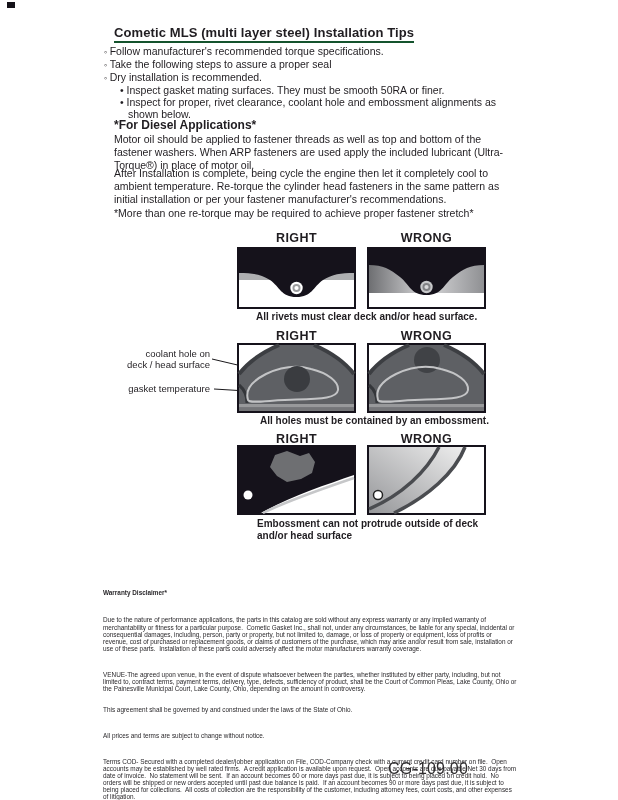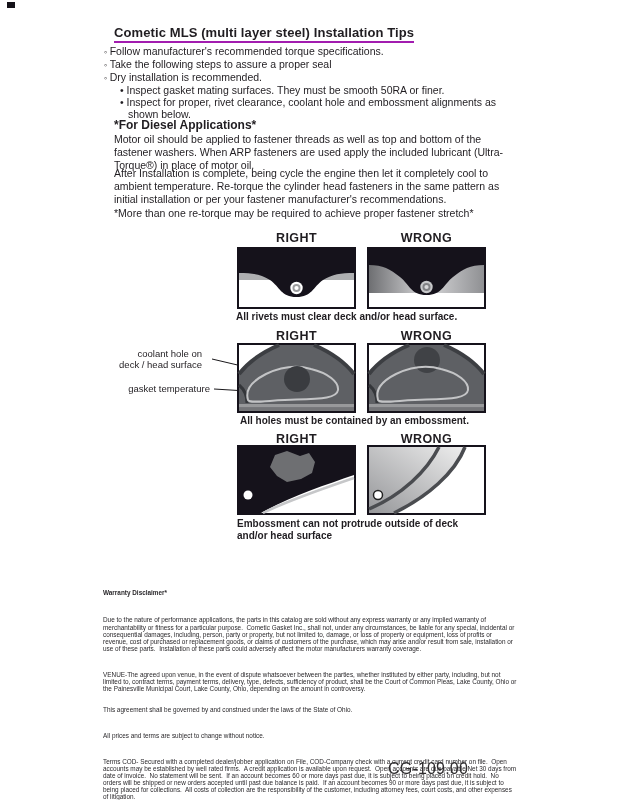--- a/index.html
+++ b/index.html
@@ -2,35 +2,35 @@
 <html><head>
 <meta charset="utf-8">
 <style>
   html,body { margin:0; padding:0; background:#ffffff; }
   .page { position:relative; width:618px; height:800px; background:#fff;
           font-family:"Liberation Sans", sans-serif; color:#201d21; overflow:hidden; }
   .abs { position:absolute; }
   .corner-mark { left:7px; top:2px; width:8px; height:6px; background:#141118; }
 
   .title { left:114px; top:25px; font-size:13px; font-weight:bold;
-           border-bottom:2px solid #a21caf; padding-bottom:1px; letter-spacing:0.1px; }
+           border-bottom:2px solid #14532d; padding-bottom:1px; letter-spacing:0.1px; }
 
   .bullets { left:104px; top:45px; width:425px; font-size:10.5px; line-height:12.1px; }
   .b  { padding-left:10px; text-indent:-10px; }
   .b::before  { content:"\25E6\00a0"; font-size:9px; }
   .sb { padding-left:24px; text-indent:-8px; }
   .sb::before { content:"\2022\00a0"; }
 
   .h2 { left:114px; top:118px; font-size:12px; font-weight:bold; }
   .para { font-size:10.5px; line-height:13px; width:400px; left:114px; white-space:pre-wrap; }
 
   .dg-head { width:119px; text-align:center; font-size:12.5px; font-weight:bold; letter-spacing:0.4px; }
   .panel { width:119px; height:62px; }
   .panel svg { display:block; width:100%; height:100%; }
-  .caption { font-size:10px; font-weight:bold; white-space:pre-wrap; }
+  .caption { font-size:10px; font-weight:bold; white-space:pre-wrap;margin-left:20px; }
   .dlabel { width:122px; text-align:right; font-size:9.5px; line-height:10.5px; }
 
   .legal { left:103px; top:575px; width:414px; font-size:6.4px; line-height:7.1px;
            color:#2a282b; white-space:pre-wrap; }
   .legal .lhead { font-weight:bold; margin-bottom:6px; }
   .legal .lp { margin:0 0 4.5px 0; }
   .legal .tight { margin-bottom:0; }
 
   .code { left:388px; top:760px; font-size:16px; color:#2e2c2e; letter-spacing:0.2px; }
 </style>
@@ -85,21 +85,21 @@
       <circle cx="59.5" cy="40" r="6.2" fill="#c7c8ca"></circle>
       <circle cx="59.5" cy="40" r="4" fill="#808184"></circle>
       <circle cx="59.5" cy="40" r="2.1" fill="#d8d8da"></circle>
     </svg>
   </div>
   <div class="abs caption" style="left:236px; top:311px;">All rivets must clear deck and/or head surface.</div>
 
   <div class="abs dg-head" style="left:237px; top:329px;">RIGHT</div>
   <div class="abs dg-head" style="left:367px; top:329px;">WRONG</div>
 
-  <div class="abs dlabel" style="left:80px; top:349px;">
+  <div class="abs dlabel" style="left:88px; top:349px;">
     <div>coolant hole on</div>
     <div>deck / head surface</div>
   </div>
   <div class="abs dlabel" style="left:88px; top:384px;">gasket temperature</div>
 
   <svg class="abs" style="left:208px; top:352px;" width="95" height="45">
     <line x1="4" y1="7" x2="89" y2="27" stroke="#1a181b" stroke-width="1"></line>
     <line x1="6" y1="37" x2="55" y2="40" stroke="#1a181b" stroke-width="1"></line>
   </svg>
 

